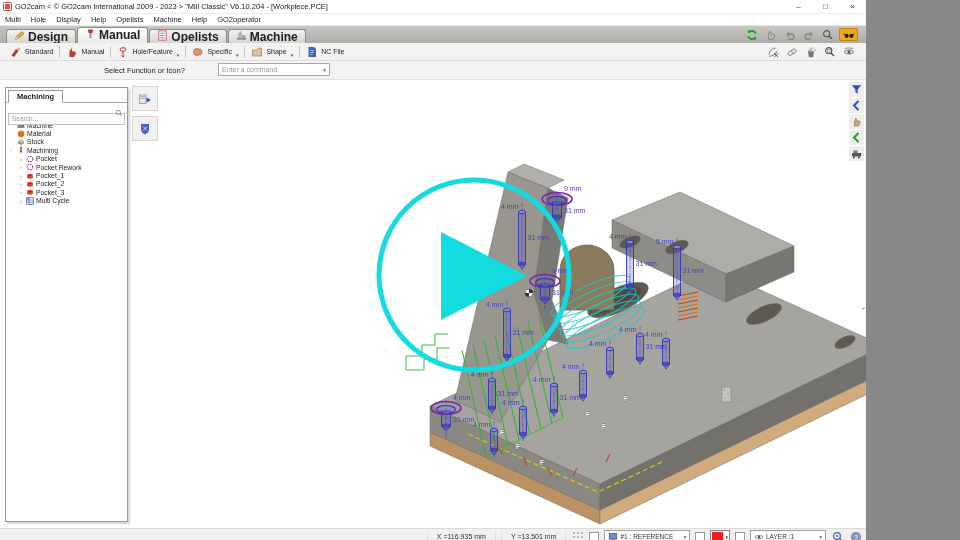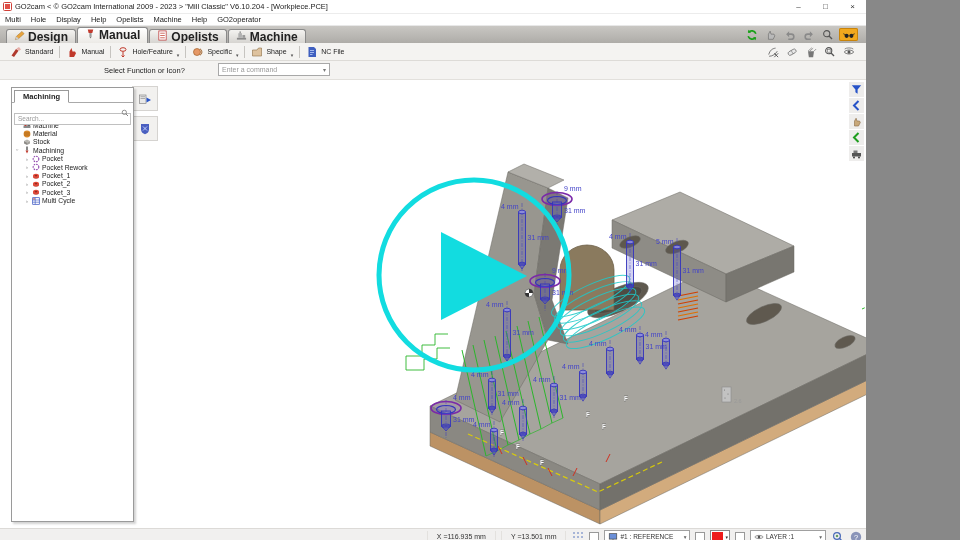--- a/index.html
+++ b/index.html
@@ -33,21 +33,21 @@
   .toolbarrow .quickrow{top:2px;right:10px;}
   
   .commandrow{height:18px;background:#f4f3f1;display:flex;align-items:center;font-size:7.5px;border-bottom:1px solid #e2e0dc;position:relative;}
   .cmd-label{margin-left:104px;}
   .combo{position:absolute;left:218px;top:2px;width:112px;height:13px;border:1px solid #a8a8a8;background:#fff;display:flex;align-items:center;justify-content:space-between;padding:0 3px;font-size:7px;color:#9a9a9a;box-sizing:border-box;}
   .combo-arrow{color:#777;font-size:6px;}
   
   .workspace{position:relative;height:448px;background:#fff;}
   #viewport{position:absolute;left:0;top:0;width:960px;height:448px;}
   #viewport text{font-family:"Liberation Sans",sans-serif;}
-  .left-panel{position:absolute;left:11px;top:7px;width:121px;height:433px;background:#fff;border:1px solid #9a9a9a;box-shadow:2px 2px 2px rgba(0,0,0,.18);z-index:5;}
+  .left-panel{position:absolute;left:5px;top:7px;width:121px;height:433px;background:#fff;border:1px solid #9a9a9a;box-shadow:2px 2px 2px rgba(0,0,0,.18);z-index:5;}
   .panel-tabbar{display:flex;border-bottom:1px solid #aaa;height:13px;margin-top:1px;}
   .panel-tab{margin-left:2px;padding:0 8px;font-size:7.5px;font-weight:bold;line-height:12px;border:1px solid #999;border-bottom:1px solid #fff;background:#fff;position:relative;top:1px;}
   .searchbox{margin:4px 2px 2px;position:relative;height:12px;}
   .searchbox input{width:100%;height:12px;box-sizing:border-box;border:1px solid #c0c0c0;font-size:6.5px;padding:0 12px 0 3px;font-family:"Liberation Sans",sans-serif;color:#555;}
   .searchbox input::placeholder{color:#999;}
   .search-ic{position:absolute;right:2px;top:2px;width:8px;height:8px;display:flex;}
   .search-ic svg{width:8px;height:8px;}
   .tree{margin-top:2px;}
   .tree-row{display:flex;align-items:center;height:8.4px;font-size:6.8px;gap:2px;white-space:nowrap;}
   .chev{width:6px;text-align:center;color:#777;font-size:5.5px;flex:none;display:inline-block;}

